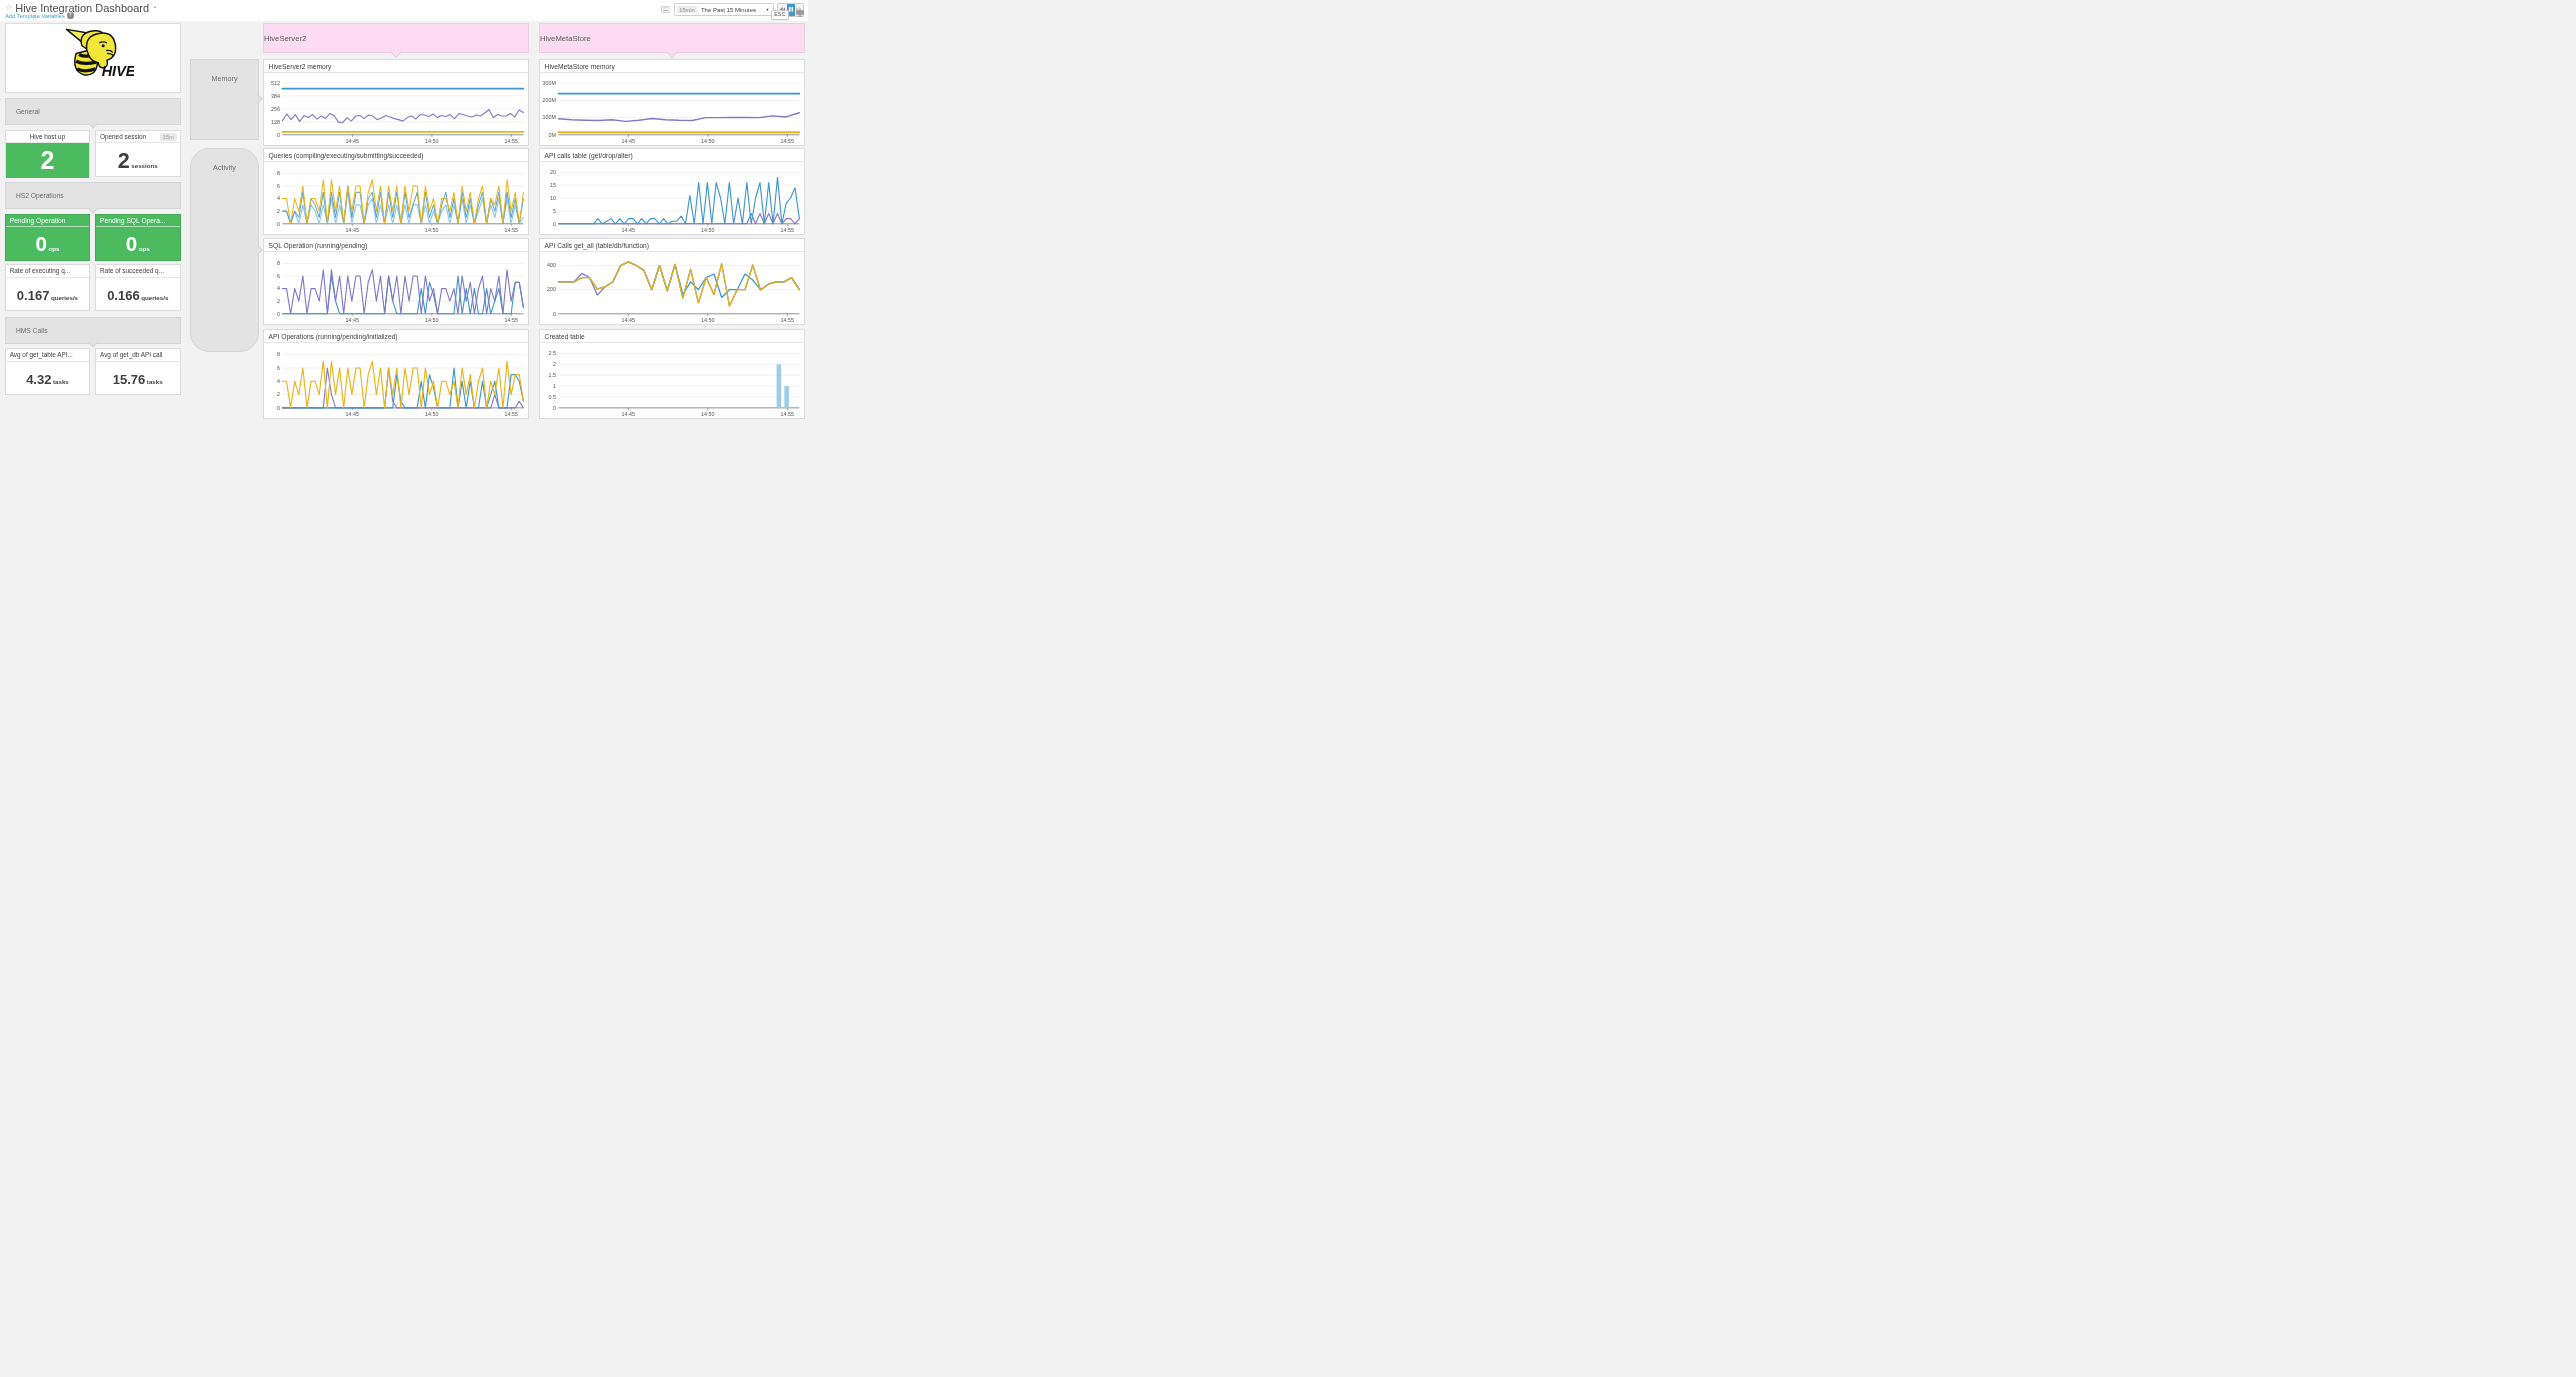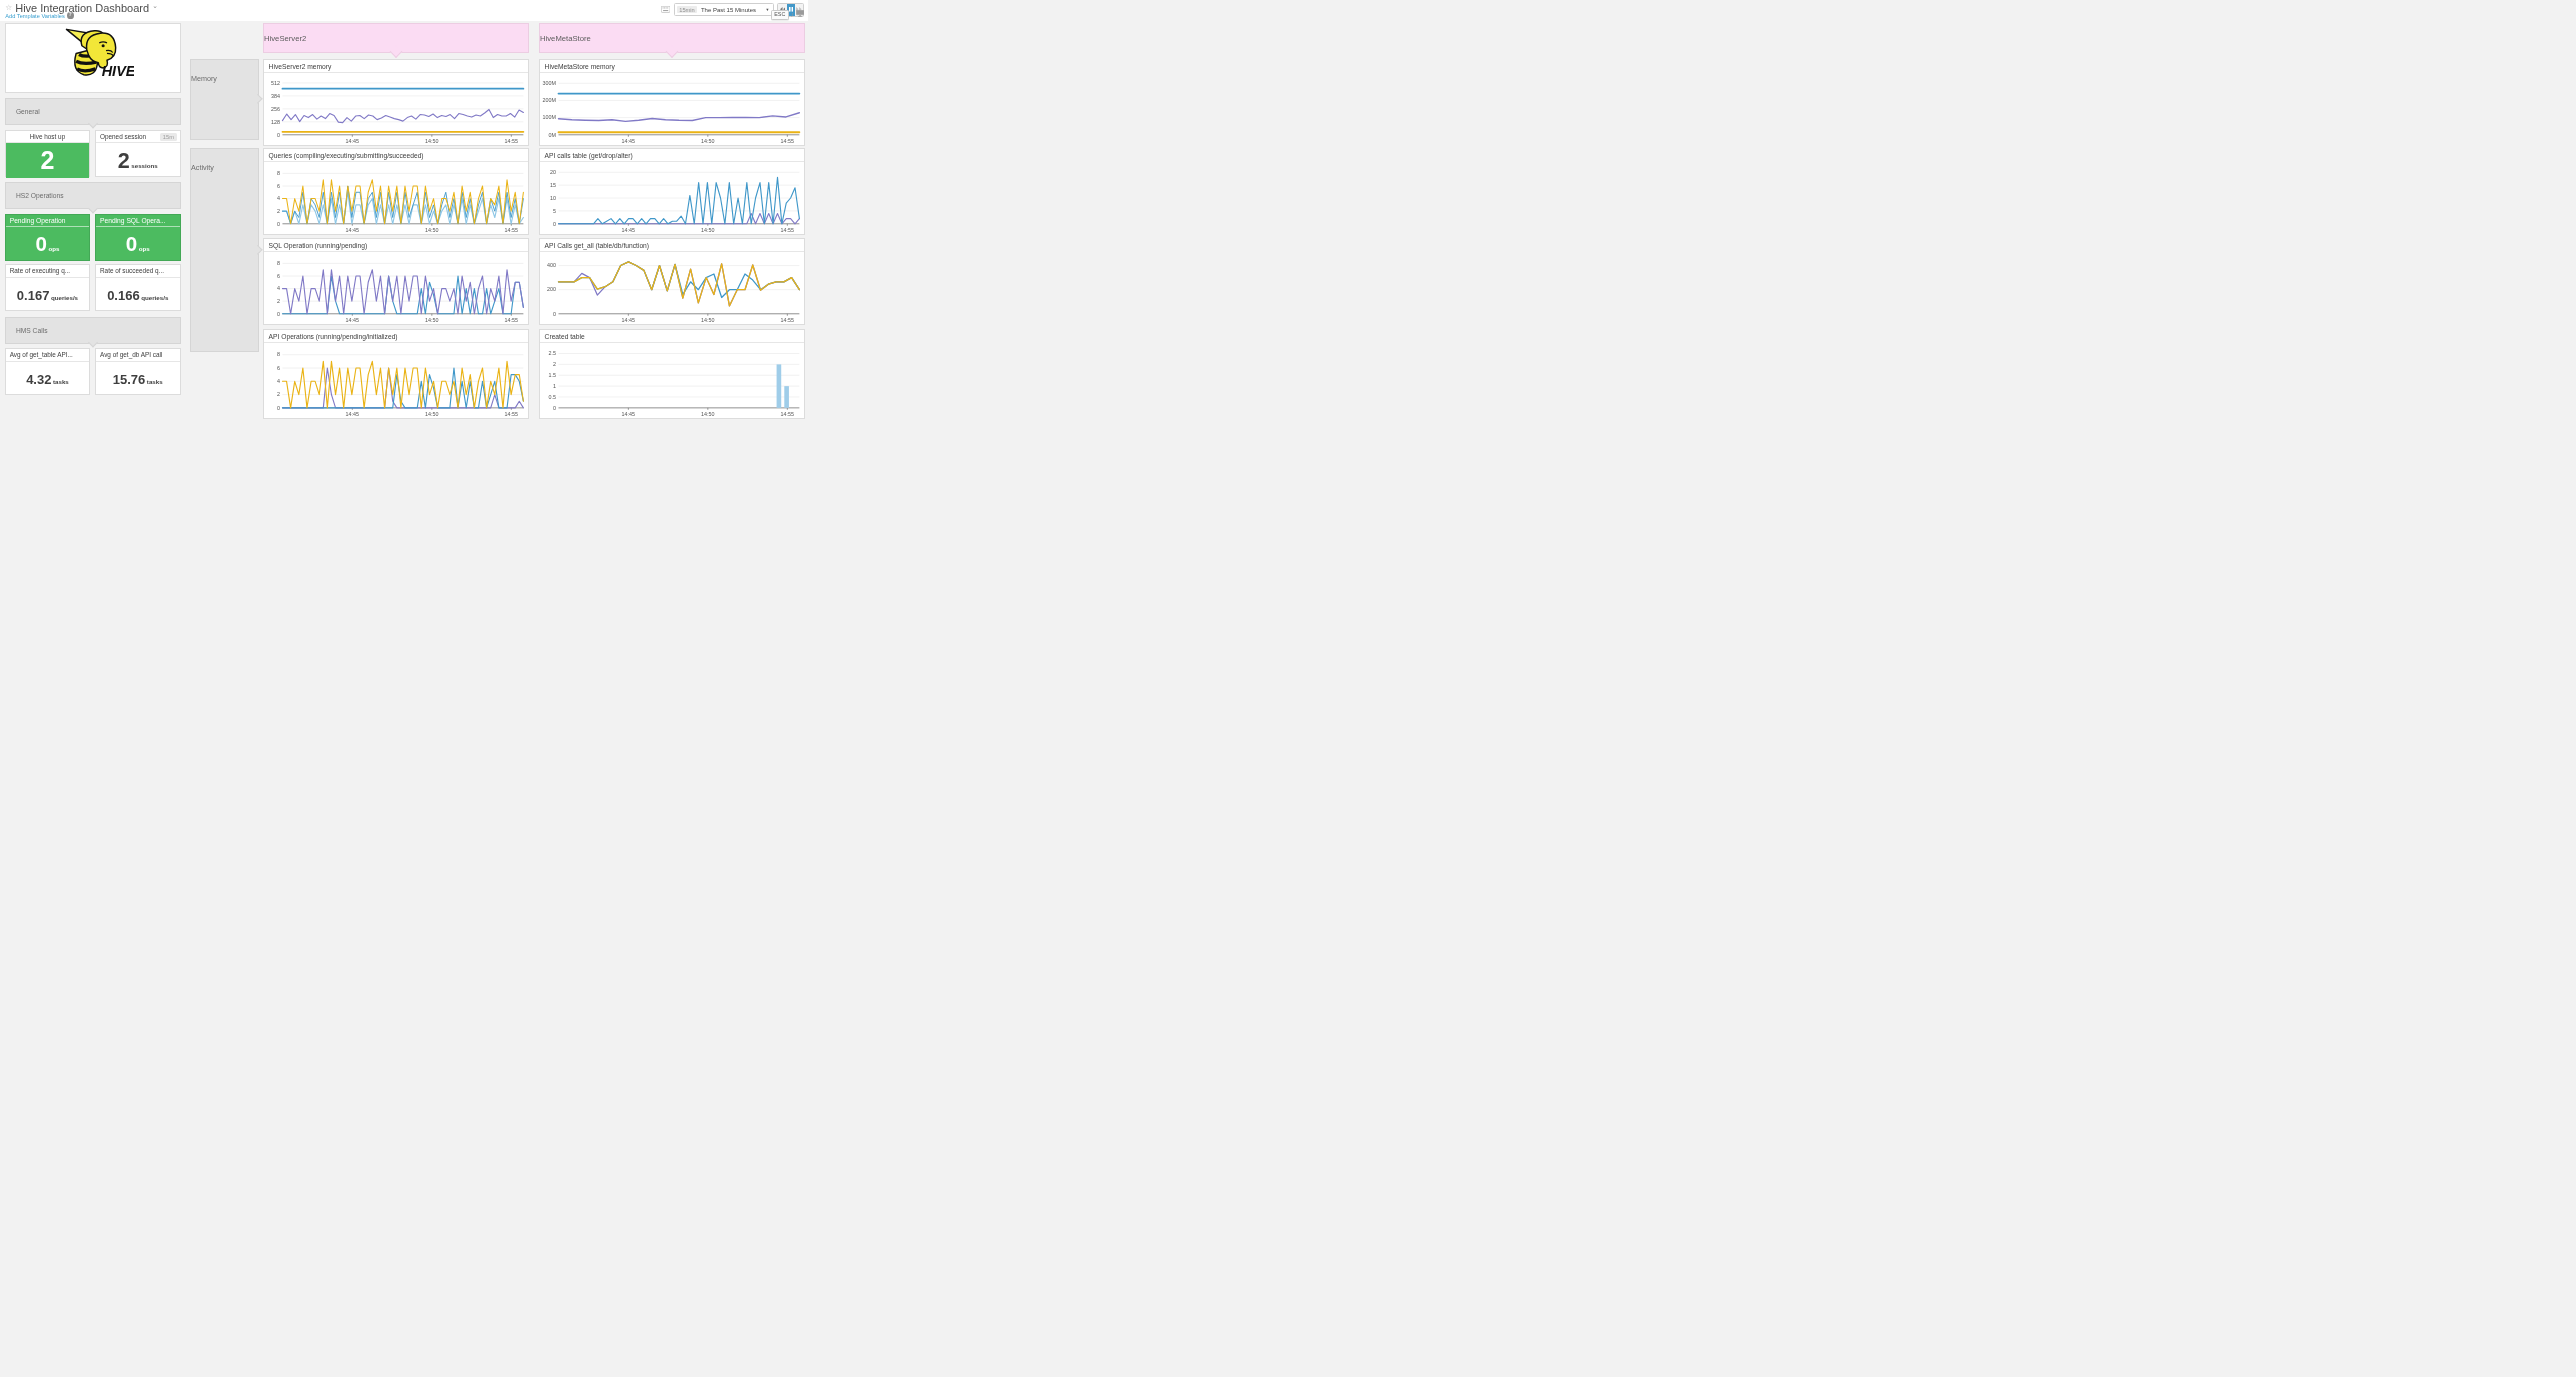--- a/index.html
+++ b/index.html
@@ -62,27 +62,27 @@
   .g-full{background:#4cbb60;border-color:#43a856;}
   .g-full .stat-title{color:#fff;border-bottom:0.5px solid rgba(255,255,255,.55);font-size:6.7px;}
   .g-full .big-num{color:#fff;font-size:20.6px;}
   .g-full .unit{color:#fff;}
   .num42{font-size:21.6px;}
   .num34{font-size:13px;}
   .chip{position:absolute;right:2.6px;top:2.1px;background:#e9e9e9;border-radius:1.5px;color:#9b9b9b;
     font-size:5.7px;padding:0 3.1px;line-height:8.2px;}
   
   .label-box{position:absolute;left:0;right:0;background:#e3e3e3;border:0.5px solid #d5d5d5;box-sizing:border-box;
-    font-size:7.2px;color:#6c6c6c;}
+    text-align:center;font-size:7.2px;color:#6c6c6c;}
   .label-box span{display:inline-block;margin-top:14.4px;}
   .notch-right::after{content:'';position:absolute;right:-3.6px;top:50%;width:6.2px;height:6.2px;
     transform:translateY(-50%) rotate(45deg);background:#e3e3e3;
     border-top:0.5px solid #d5d5d5;border-right:0.5px solid #d5d5d5;}
   .box-memory{top:36px;height:81px;}
-  .box-activity{top:125px;height:204px;}
+  .box-activity{top:125px;height:204px;border-radius:19px;}
   
   .pink-hdr{position:relative;height:30px;background:#fbdcf3;border:0.5px solid #eccde2;box-sizing:border-box;
     text-align:left;line-height:29px;font-size:7.7px;color:#5c5c5c;}
   .pink-hdr::after{content:'';position:absolute;left:50%;bottom:-4.1px;width:7.7px;height:7.7px;
     transform:translateX(-50%) rotate(45deg);background:#fbdcf3;
     border-right:0.5px solid #eccde2;border-bottom:0.5px solid #eccde2;}
   .chart{position:absolute;left:0;right:0;}
   .r1{top:36px;height:87px;}
   .r2{top:125px;height:87px;}
   .r3{top:215px;height:87px;}

